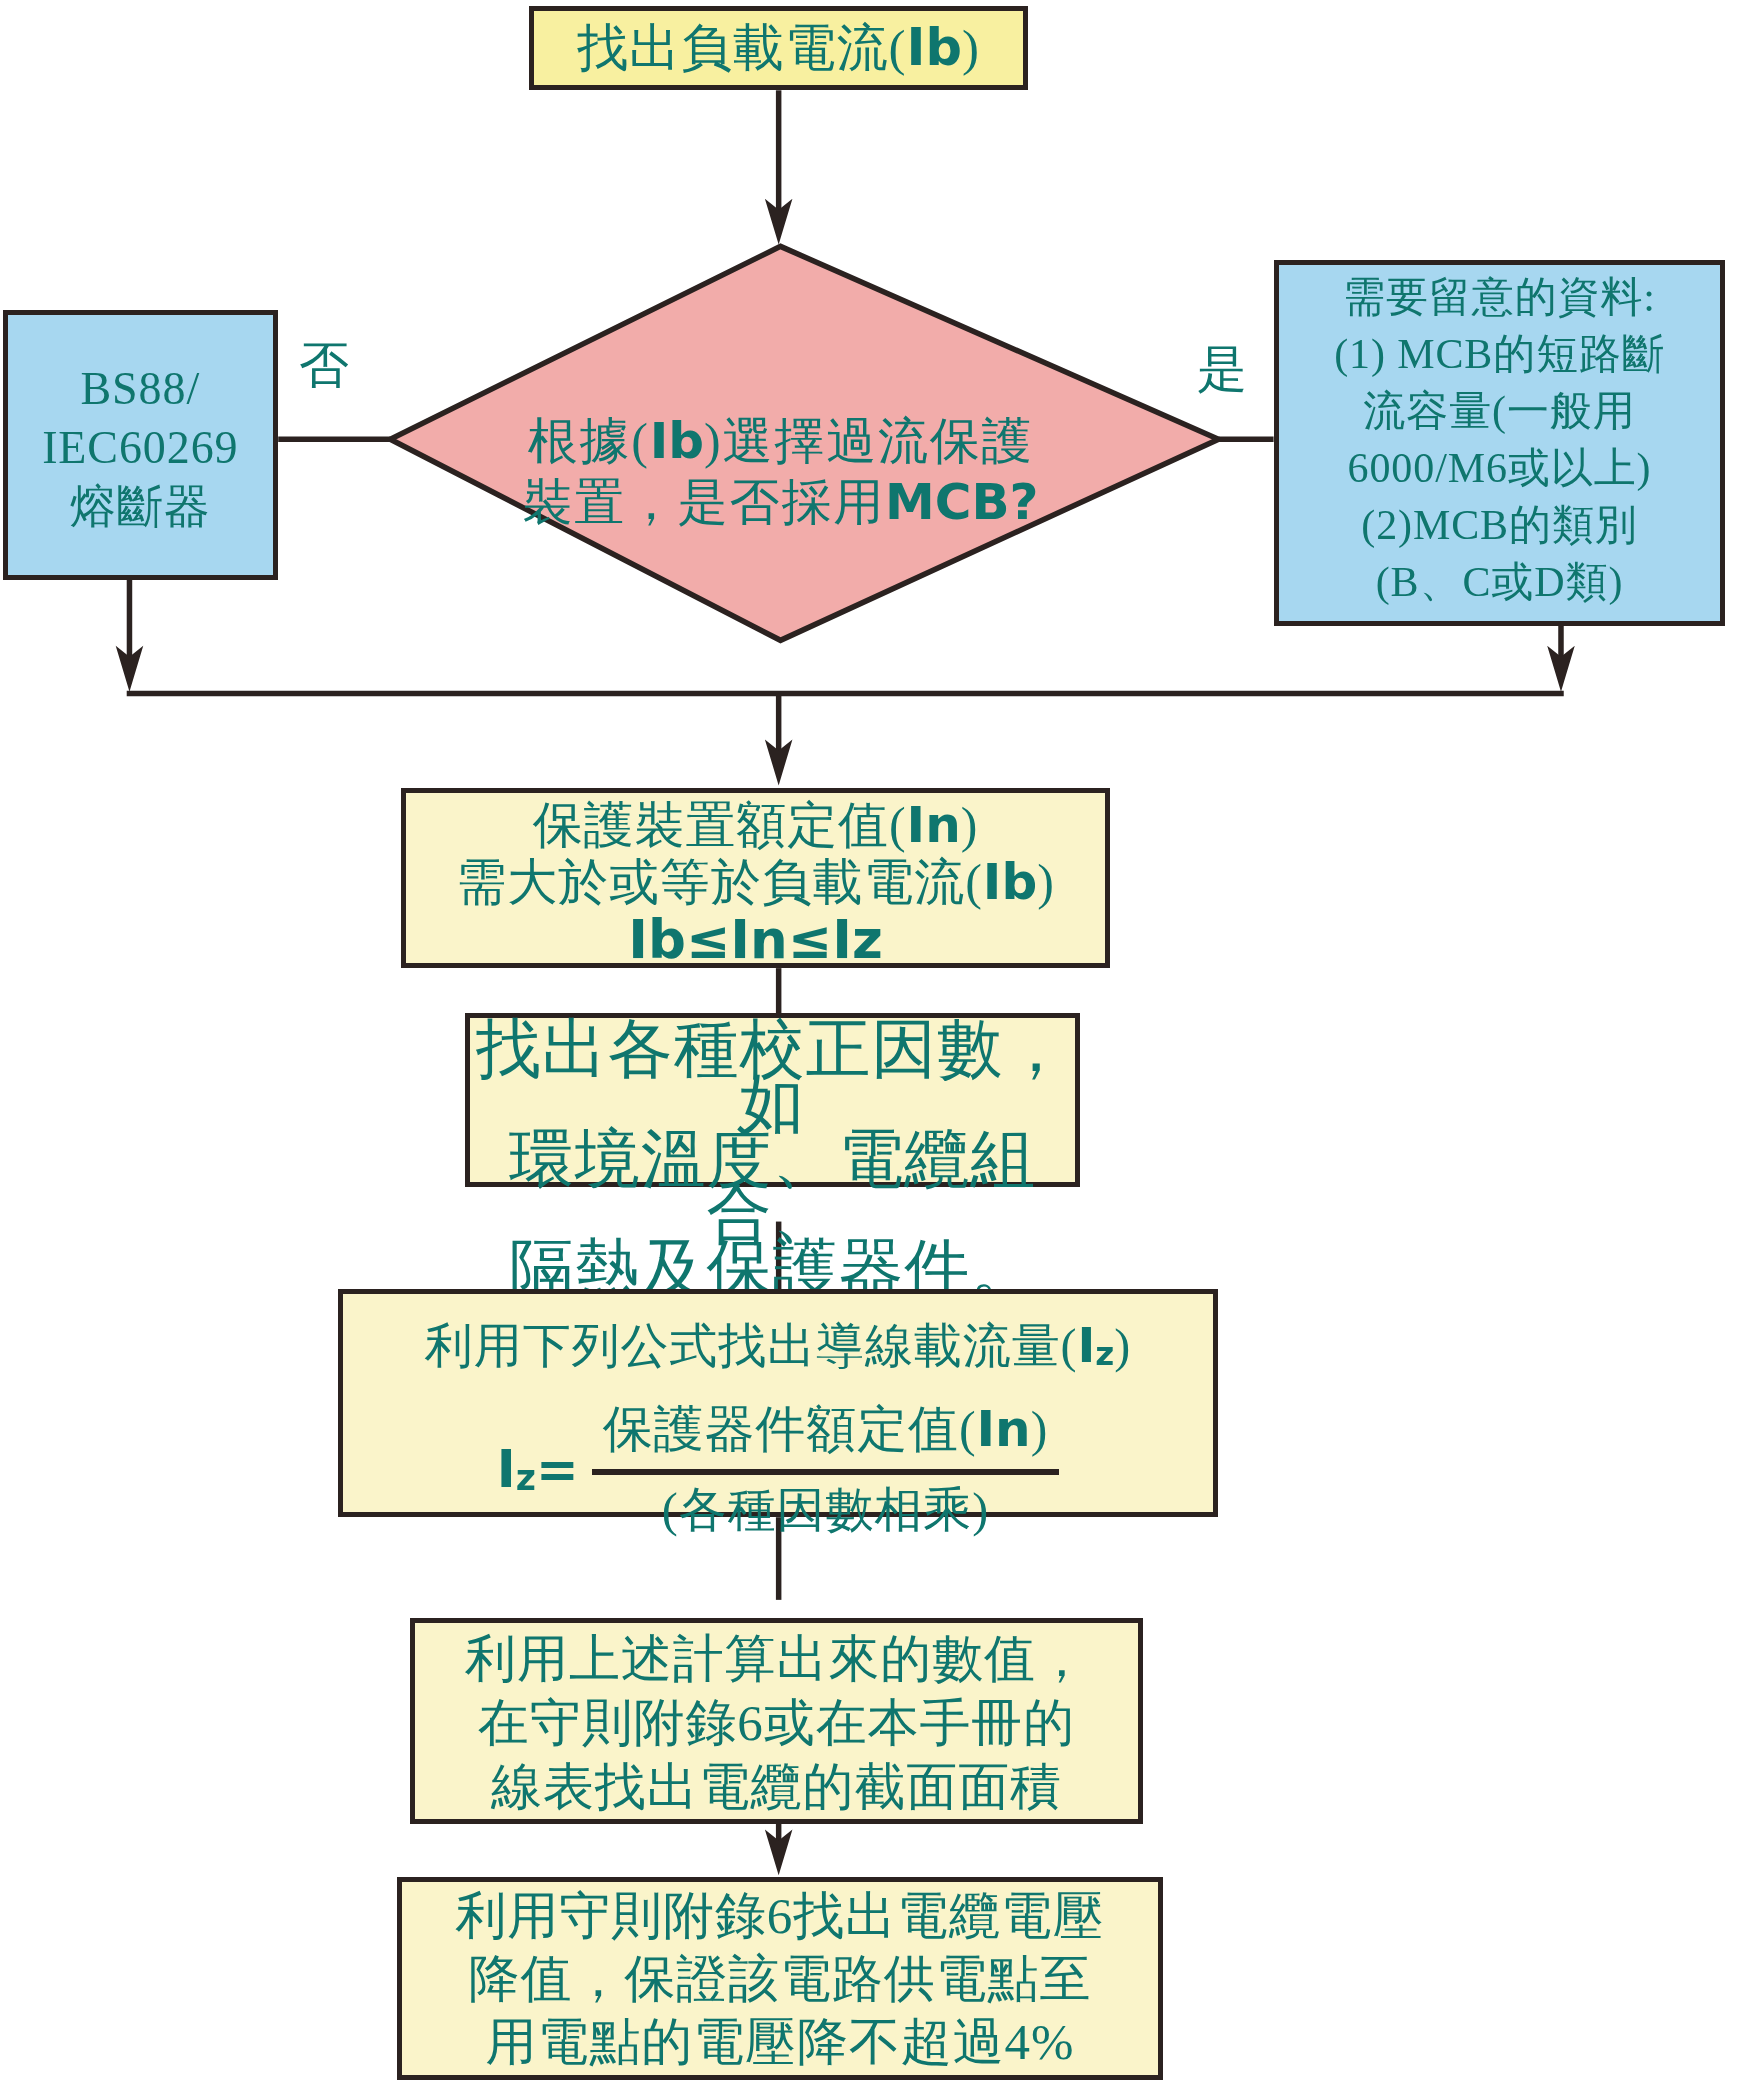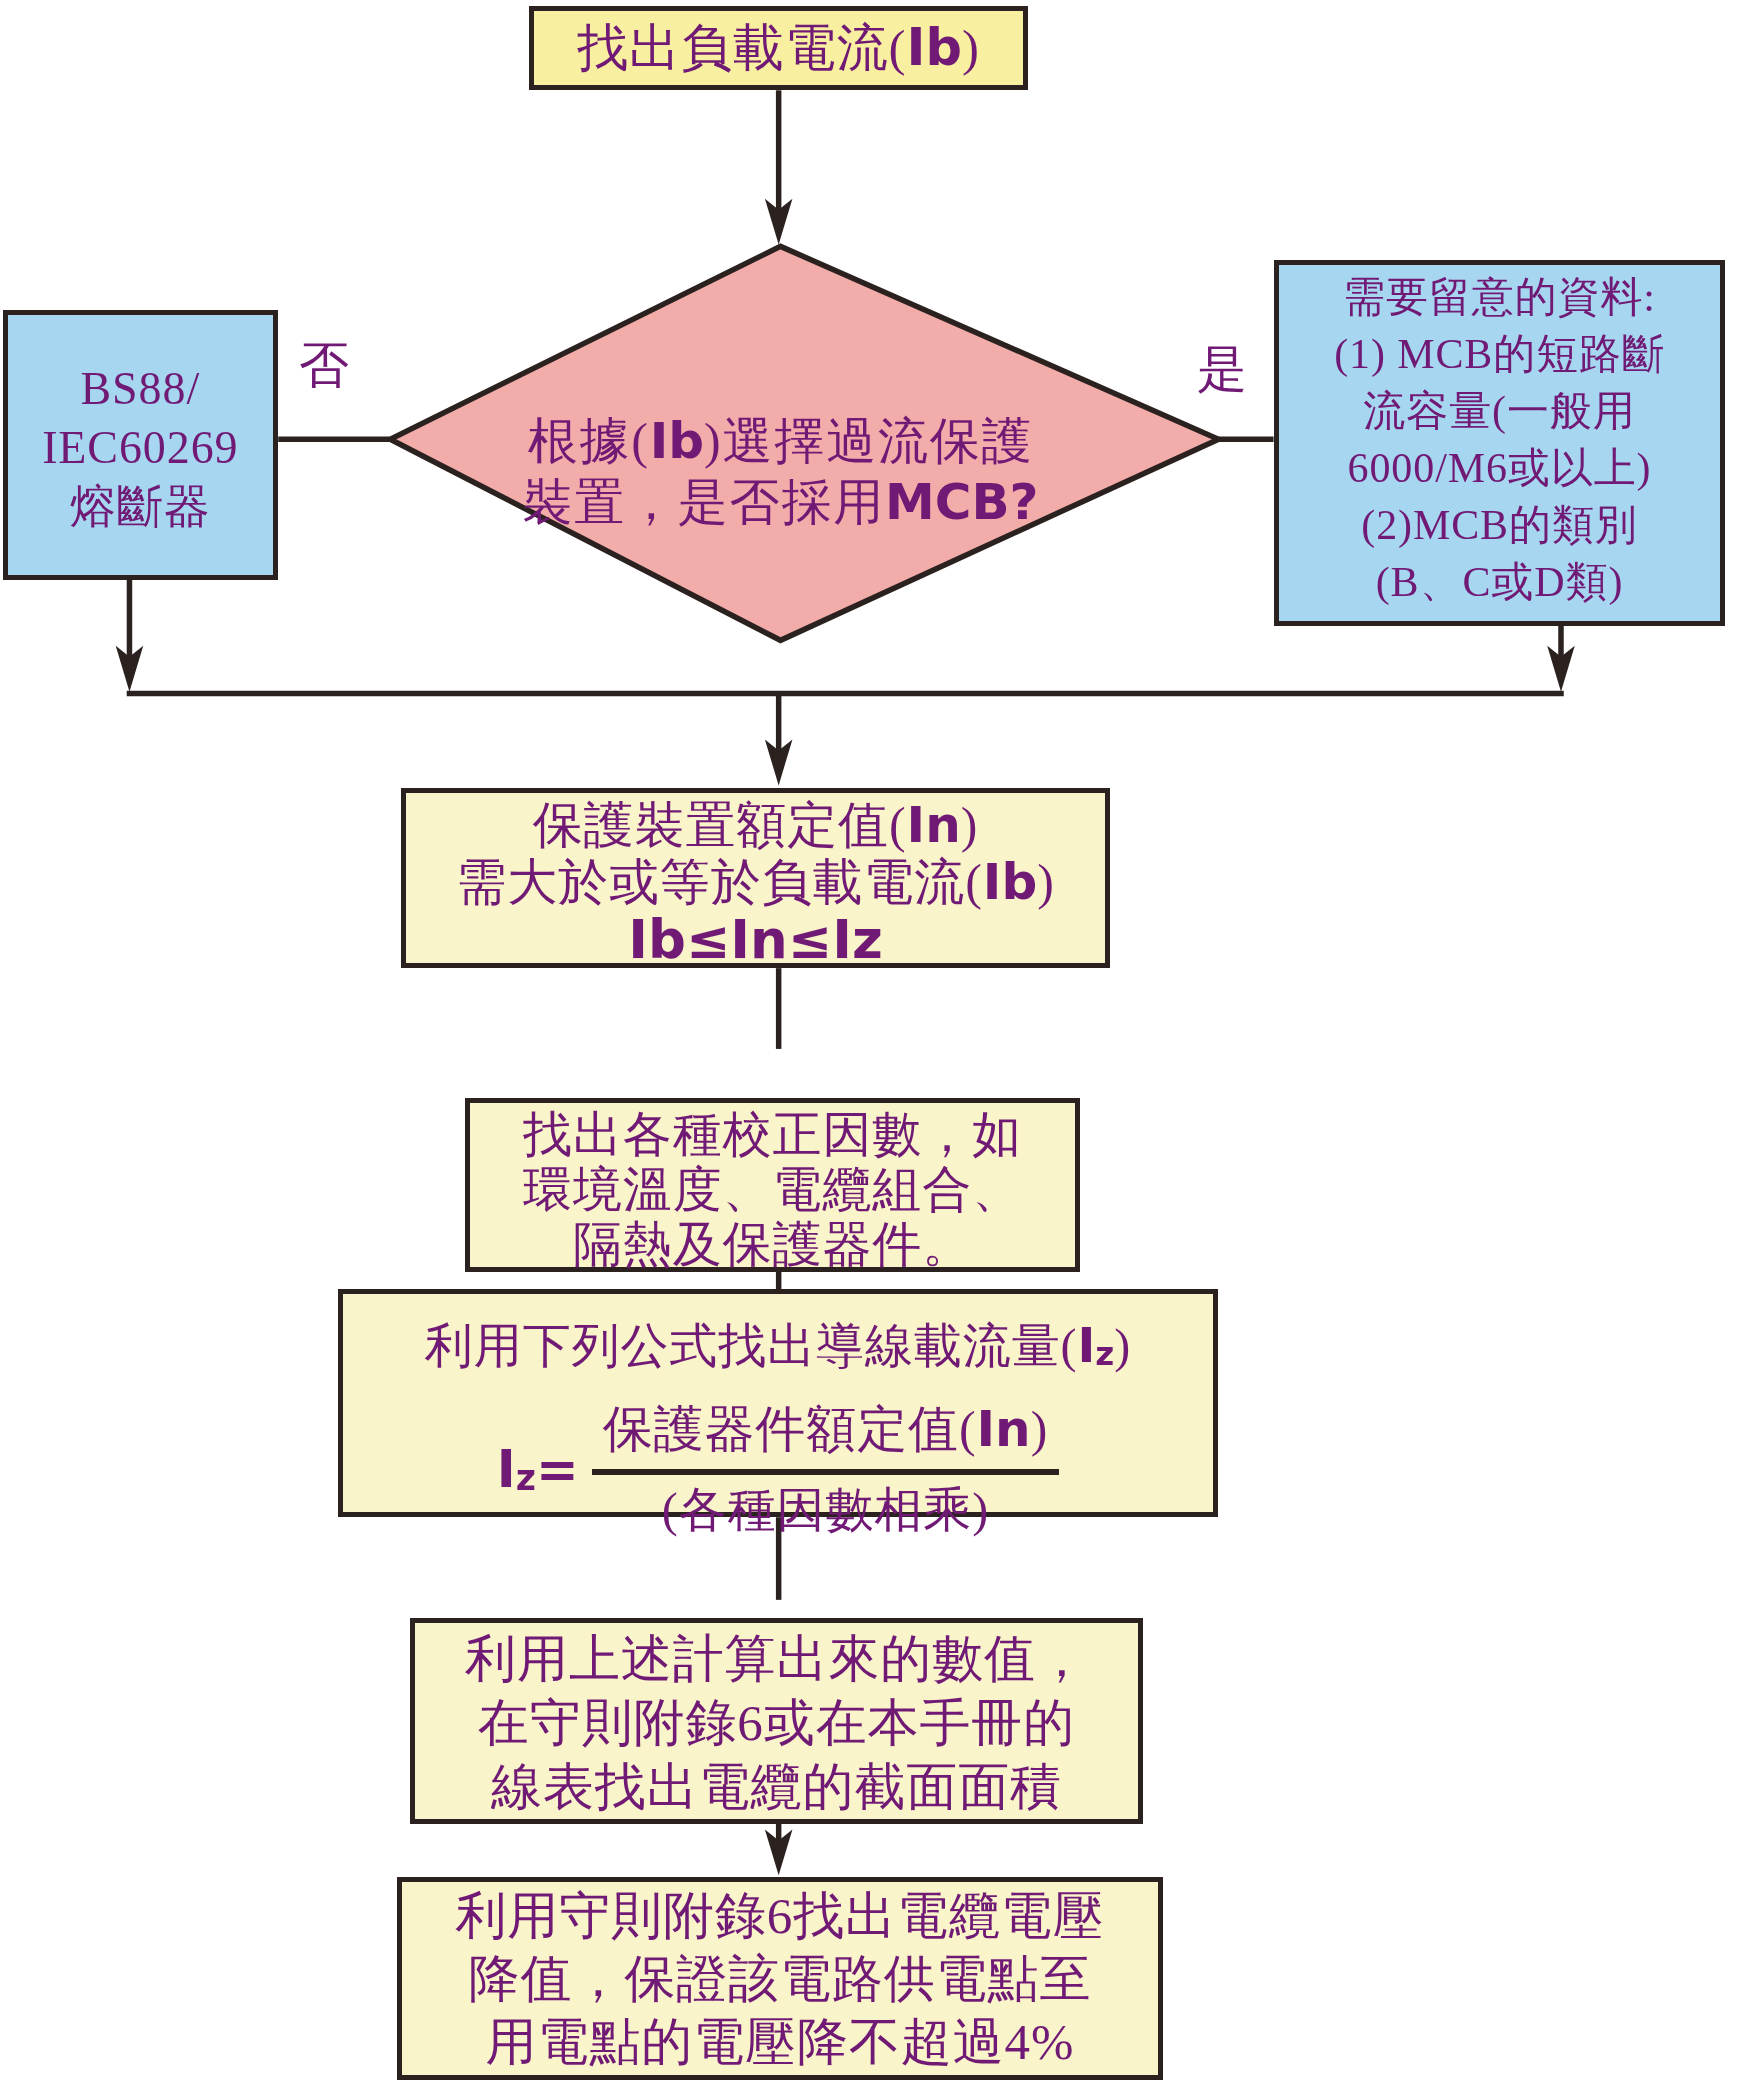--- a/index.html
+++ b/index.html
@@ -1,19 +1,19 @@
 <!DOCTYPE html>
 <html style="font-size:14.7px"><head>
 <meta charset="utf-8">
 <style>
   html,body{margin:0;padding:0;background:#ffffff;}
   .canvas{
     position:relative;width:1763px;height:2085px;background:#ffffff;overflow:hidden;
     font-family:"Liberation Serif","DejaVu Serif",serif;
-    color:#701a75;
+    color:#0f766e;
   }
   .layer{position:absolute;left:0;top:0;width:1763px;height:2085px;}
   .box{
     position:absolute;box-sizing:border-box;border:5.5px solid #2b2220;
     text-align:center;letter-spacing:0.9px;
   }
   .cream{background:#faf4ca;}
   .yellow{background:#f8f0a0;}
   .blue{background:#a7d7f0;}
   .lat{font-family:"DejaVu Sans","Liberation Sans",sans-serif;font-weight:bold;letter-spacing:0;}
@@ -23,21 +23,21 @@
   
   .start{left:529px;top:5.5px;width:499px;height:84px;font-size:51px;line-height:73px;}
   
   .fuse{left:2.8px;top:310px;width:275px;height:270px;font-size:46px;line-height:59px;padding-top:44px;}
   
   .note{left:1274px;top:260px;width:451px;height:366px;font-size:42px;line-height:57px;padding-top:3.7px;}
   
   .rating{left:401px;top:788px;width:709px;height:180px;font-size:50px;line-height:57px;padding-top:3.7px;}
   .rating .big{font-size:53px;}
   
-  .factors{left:465px;top:1098px;width:615px;height:174px;font-size:49px;line-height:55px;padding-top:3.7px;}
+  .factors{left:465px;top:1013px;width:615px;height:174px;font-size:65px;line-height:55px;padding-top:3.7px;}
   
   .formulaBox{left:338px;top:1289px;width:880px;height:228px;font-size:48px;padding-top:20px;}
   .formulaRow{display:flex;justify-content:center;align-items:center;margin-top:18px;}
   .lhs{font-size:51px;margin-right:13px;}
   .frac{display:inline-block;text-align:center;}
   .frac .num{display:block;padding:0 11px 5.5px 11px;border-bottom:6.4px solid #2b2220;font-size:50px;}
   .frac .den{display:block;padding-top:3.7px;font-size:48px;}
   
   .area{left:410px;top:1618px;width:733px;height:206px;font-size:51px;line-height:64px;padding-top:3.7px;}
   

